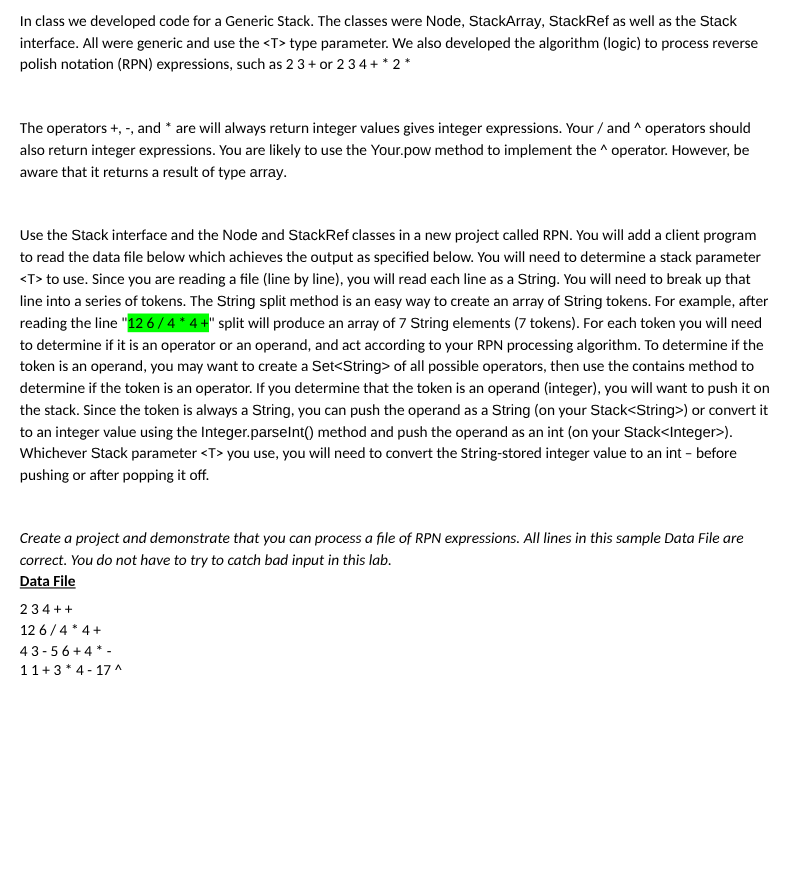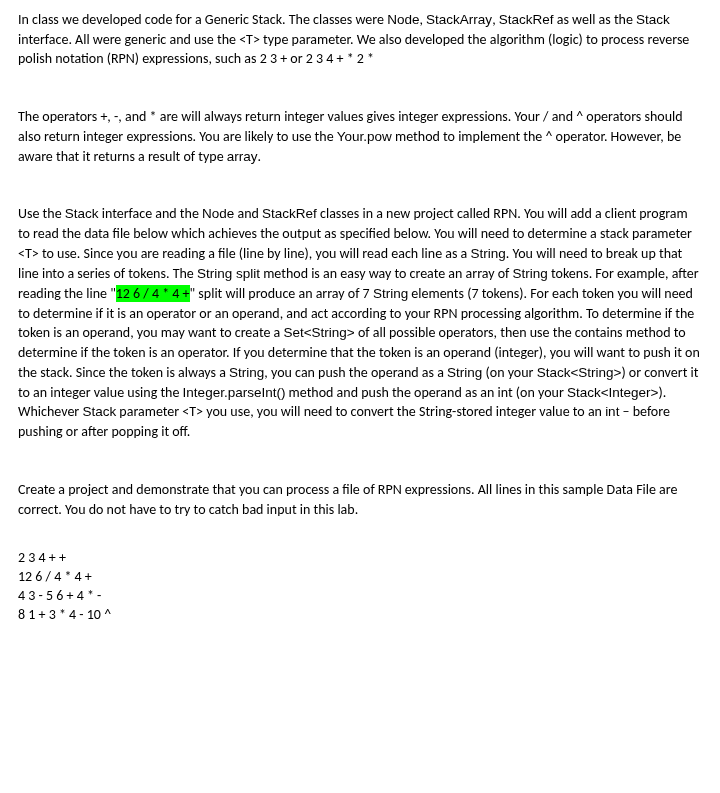--- a/index.html
+++ b/index.html
@@ -14,21 +14,21 @@
       font-family: Calibri, Arial, sans-serif;
       font-size: 14px;
       color: #000000;
       padding: 10px 18px;
       line-height: 1.4;
     }
     .para-block {
       margin-bottom: 38px;
     }
     .para-block-last {
-      margin-bottom: 30px;
+      font-style: italic;
     }
     .highlight {
       background-color: #00ff00;
     }
     .data-file-heading {
       font-weight: bold;
       text-decoration: underline;
       margin-bottom: 6px;
     }
     .data-file-line {
@@ -52,17 +52,18 @@
 
 <div class="para-block">
   <span>Use the </span><span class="mono">Stack</span><span> interface and the </span><span class="mono">Node</span><span> and </span><span class="mono">StackRef</span><span> classes in a new project called RPN. You will add a client program to read the data file below which achieves the output as specified below. You will need to determine a stack parameter &lt;T&gt; to use. Since you are reading a file (line by line), you will read each line as a </span><span class="mono">String</span><span>. You will need to break up that line into a series of tokens. The </span><span class="mono">String split</span><span> method is an easy way to create an array of </span><span class="mono">String</span><span> tokens. For example, after reading the line "</span><span class="highlight">12 6 / 4 * 4 +</span><span>" split will produce an array of 7 </span><span class="mono">String</span><span> elements (7 tokens). For each token you will need to determine if it is an operator or an operand, and act according to your RPN processing algorithm. To determine if the token is an operand, you may want to create a </span><span class="mono">Set&lt;String&gt;</span><span> of all possible operators, then use the contains method to determine if the token is an operator. If you determine that the token is an operand (integer), you will want to push it on the stack. Since the token is always a </span><span class="mono">String</span><span>, you can push the operand as a </span><span class="mono">String</span><span> (on your </span><span class="mono">Stack&lt;String&gt;</span><span>) or convert it to an integer value using the </span><span class="mono">Integer.parseInt()</span><span> method and push the operand as an int (on your </span><span class="mono">Stack&lt;Integer&gt;</span><span>). Whichever </span><span class="mono">Stack</span><span> parameter &lt;T&gt; you use, you will need to convert the String-stored integer value to an </span><span class="mono">int</span><span> – before pushing or after popping it off.</span>
 </div>
 
 <div class="para-block-last">
   <span>Create a project and demonstrate that you can process a file of RPN expressions. All lines in this sample Data File are correct. You do not have to try to catch bad input in this lab.</span>
 </div>
 
 <div>
+  <div class="data-file-heading">Data File</div>
   <div class="data-file-line">2 3 4 + +</div>
   <div class="data-file-line">12 6 / 4 * 4 +</div>
   <div class="data-file-line">4 3 - 5 6 + 4 * -</div>
-  <div class="data-file-line">8 1 + 3 * 4 - 10 ^</div>
+  <div class="data-file-line">1 1 + 3 * 4 - 17 ^</div>
 </div>
 
 </body></html>

